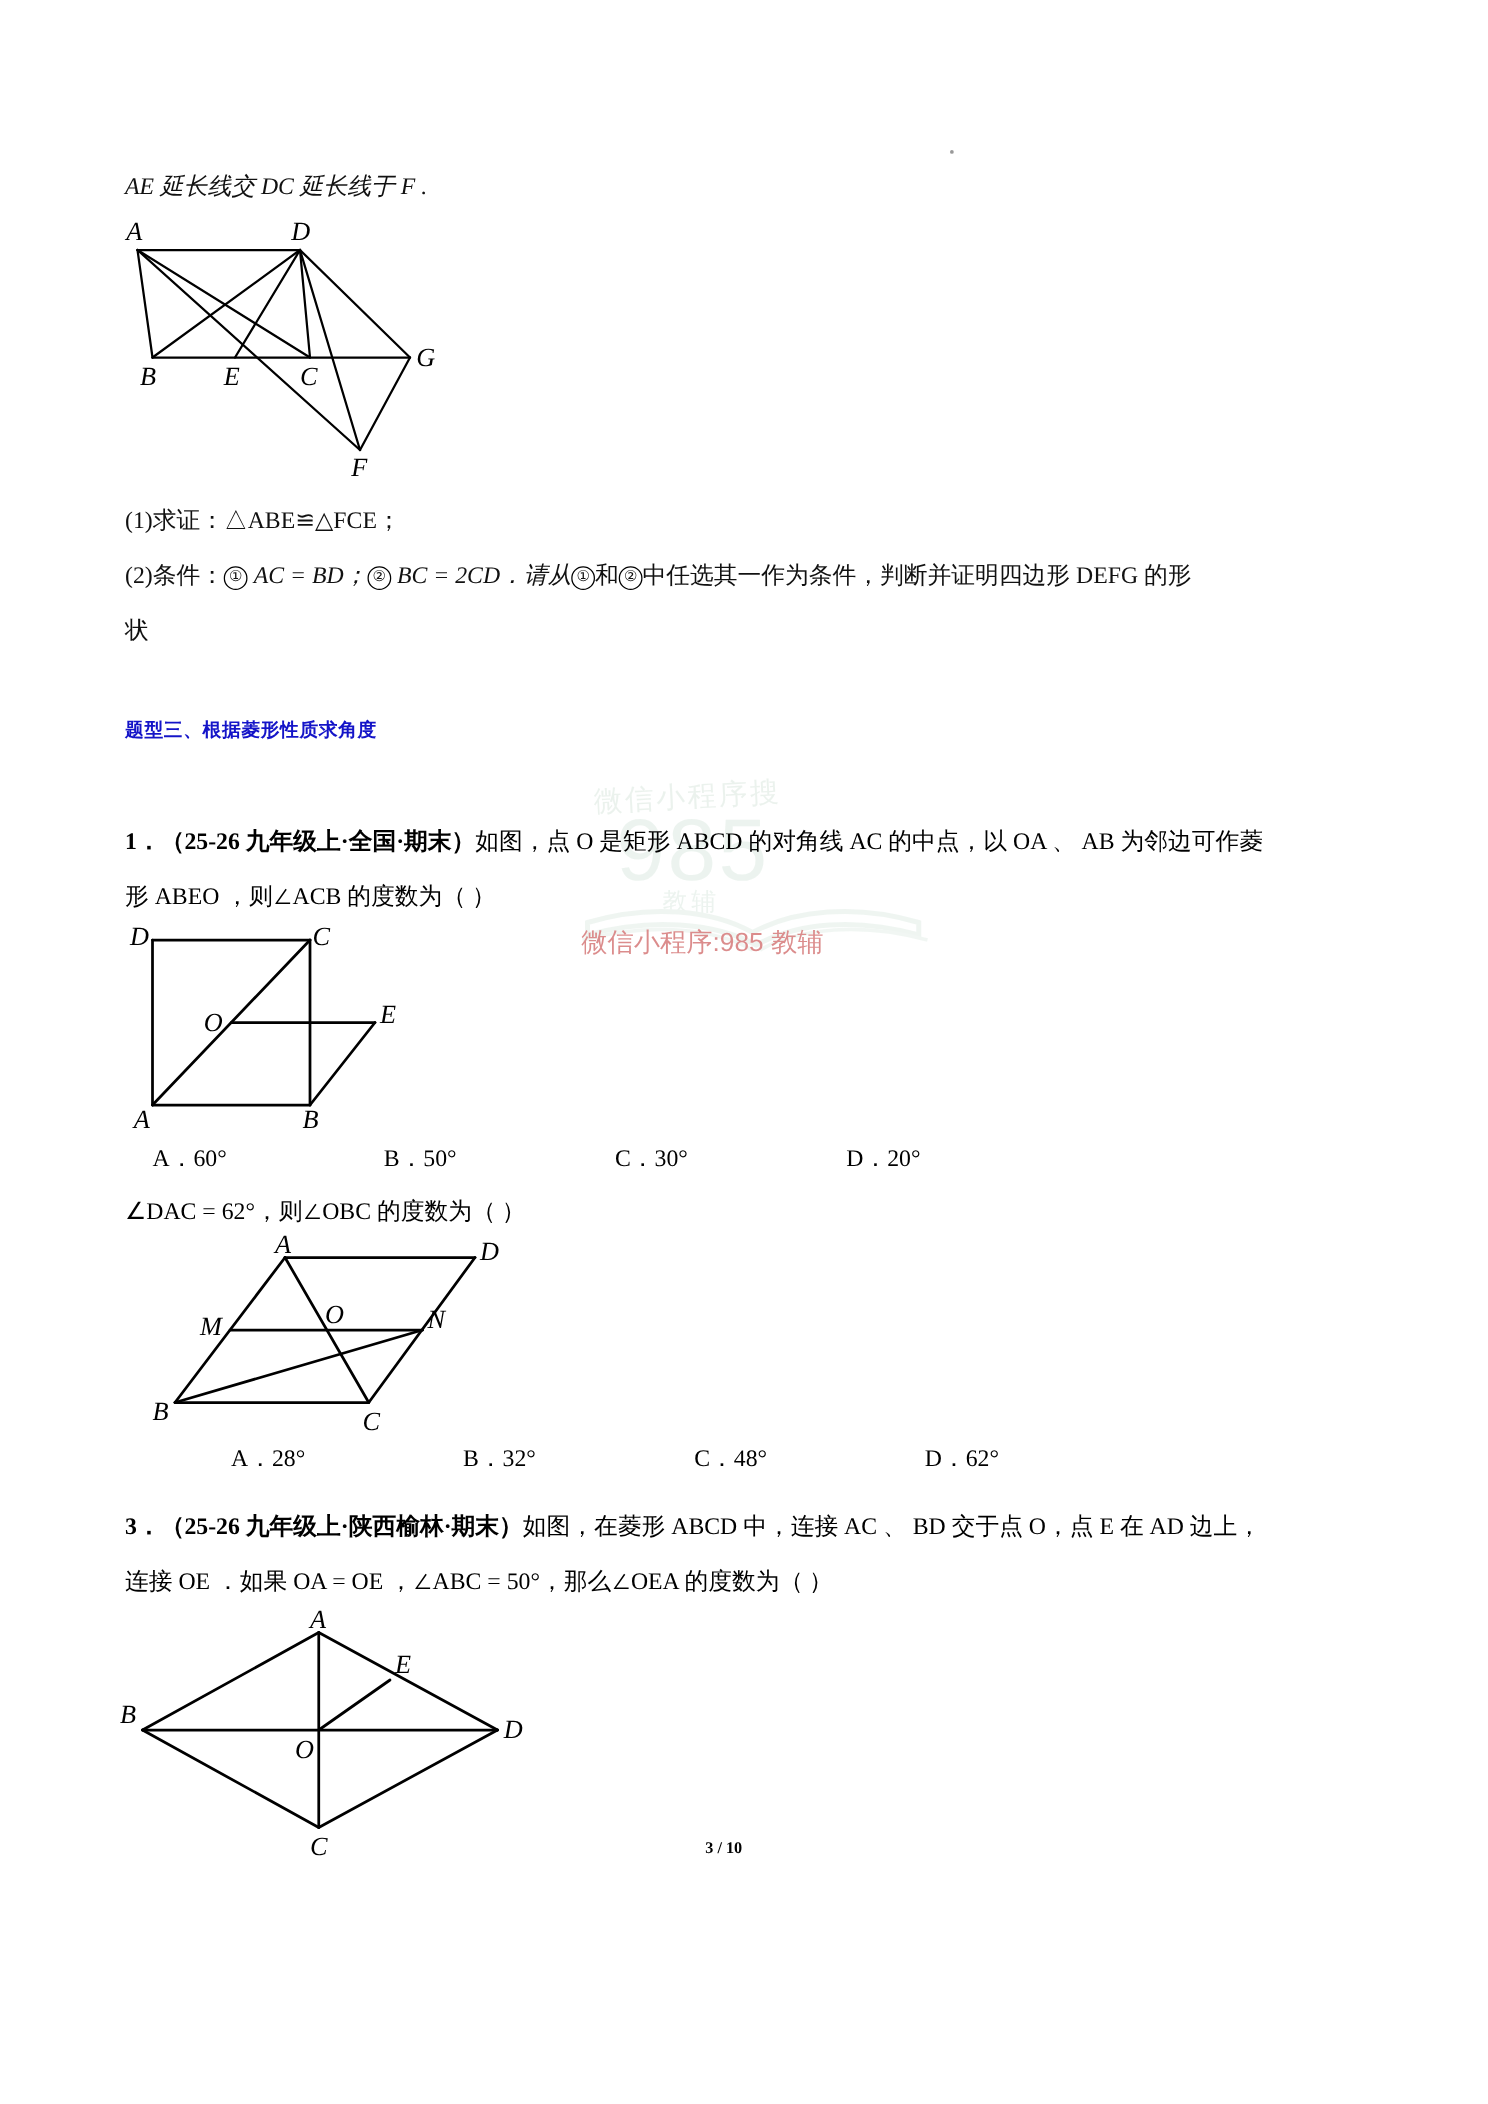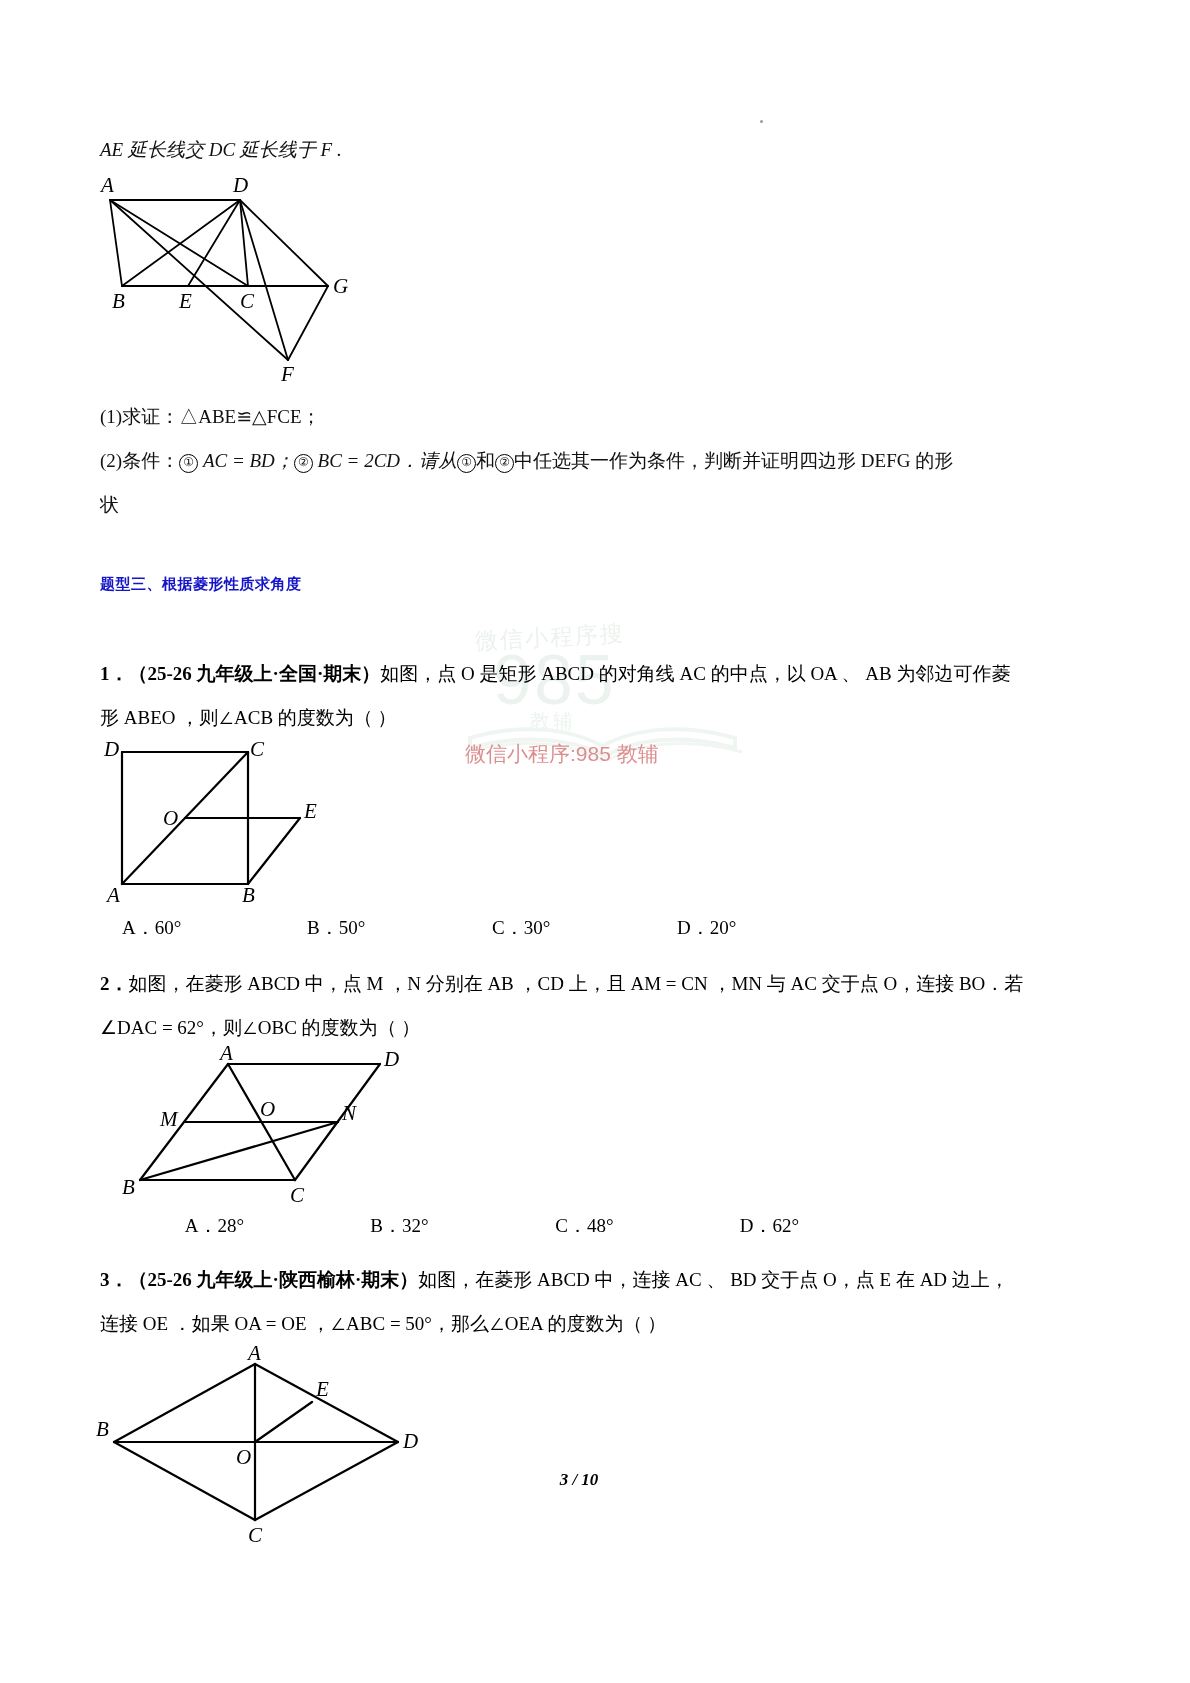--- a/index.html
+++ b/index.html
@@ -66,24 +66,23 @@
     font-style: italic;
     font-size: 21px;
     fill: #000;
   }
   .footer {
     position: absolute;
     left: 0;
     top: 1470px;
     width: 1158px;
     text-align: center;
-    font-size: 17px;
+    font-size: 13px;
     font-weight: bold;
     font-family: "Liberation Serif", serif;
-    font-style: italic;
   }
   .watermark {
     position: absolute;
     left: 455px;
     top: 612px;
     width: 300px;
     height: 190px;
     pointer-events: none;
     opacity: 0.5;
   }
@@ -240,23 +239,20 @@
       </svg>
     </div>
 
     <div class="opts" style="margin-top:6px;">
       <span class="opt-a">A．60°</span>
       <span class="opt-b">B．50°</span>
       <span class="opt-c">C．30°</span>
       <span class="opt-d">D．20°</span>
     </div>
 
-    <div class="qline" style="margin-top:14px;">
-      <span class="bold">2．</span><span>如图，在菱形 ABCD 中，点 M ，N 分别在 AB ，CD 上，且 AM = CN ，MN 与 AC 交于点 O，连接 BO．若</span>
-    </div>
     <div class="qline">∠DAC = 62°，则∠OBC 的度数为（    ）</div>
 
     <div class="figwrap" style="margin-top:2px; margin-left:10px;">
       <svg width="320" height="150" viewBox="0 0 320 150">
         <g stroke="#000" stroke-width="2.2" fill="none" stroke-linecap="round">
 
           <line x1="118" y1="12" x2="270" y2="12"></line>
           <line x1="270" y1="12" x2="185" y2="128"></line>
           <line x1="185" y1="128" x2="30" y2="128"></line>
           <line x1="30" y1="128" x2="118" y2="12"></line>

